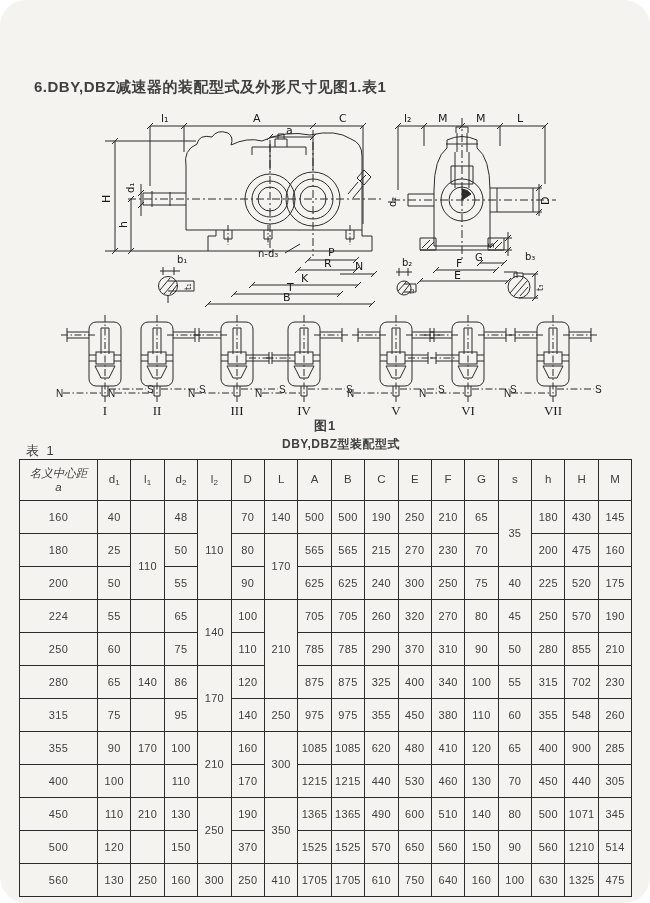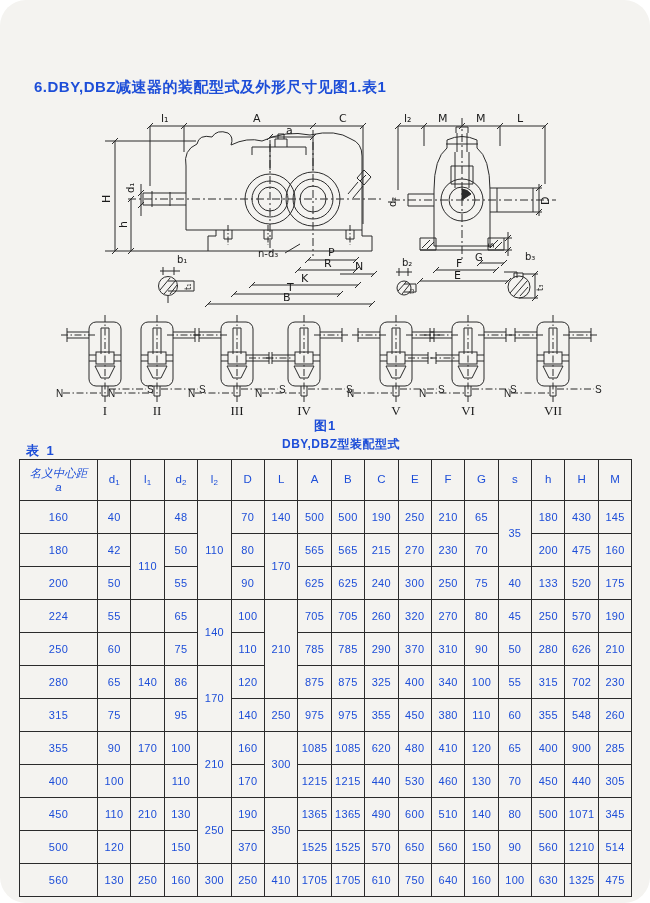--- a/index.html
+++ b/index.html
@@ -1,37 +1,37 @@
 <!DOCTYPE html>
 <html><head>
 <meta charset="utf-8">
 <style>
   html,body{margin:0;padding:0;}
   .page{
     position:relative;width:650px;height:903px;
     background:#f4f3f0;overflow:hidden;
-    font-family:"Liberation Sans",sans-serif;color:#1d4ed8;border-radius:26px;
+    font-family:"Liberation Sans",sans-serif;color:#404040;border-radius:26px;
   }
   .doc-title{
     position:absolute;left:34px;top:78px;
     font-size:15px;font-weight:700;letter-spacing:.5px;white-space:nowrap;
   }
   .drawing{position:absolute;left:0;top:104px;}
   .drawing text{font-family:"DejaVu Sans",sans-serif;fill:#1b1b1b;}
   .figrow{position:absolute;left:0;top:312px;width:650px;height:108px;}
   .figitem{position:absolute;top:0;}
   .fig-caption{
     position:absolute;left:0;top:417px;width:650px;text-align:center;
     font-size:13px;font-weight:700;letter-spacing:1px;
   }
   .fig-subtitle{
     position:absolute;left:16px;top:436px;width:650px;text-align:center;
     font-size:12px;font-weight:700;letter-spacing:.5px;
   }
-  .table-label{position:absolute;left:26px;top:442px;font-size:13px;font-weight:700;letter-spacing:2px;}
+  .table-label{position:absolute;left:26px;top:442px;font-size:13px;font-weight:400;letter-spacing:2px;}
   .dim-table{
     position:absolute;left:19px;top:459px;width:613px;
     border-collapse:collapse;table-layout:fixed;
     font-size:11px;line-height:1;
   }
   .dim-table th,.dim-table td{
     border:1px solid #2b2b2b;text-align:center;vertical-align:middle;
     padding:0;font-weight:400;
   }
   .dim-table thead th{height:40px;font-size:11.5px;}
@@ -575,21 +575,21 @@
           <td>250</td>
           <td>210</td>
           <td>65</td>
           <td rowspan="2">35</td>
           <td>180</td>
           <td>430</td>
           <td>145</td>
         </tr>
         <tr>
           <td>180</td>
-          <td>42</td>
+          <td>25</td>
           <td rowspan="2">110</td>
           <td>50</td>
           <td>80</td>
           <td rowspan="2">170</td>
           <td>565</td>
           <td>565</td>
           <td>215</td>
           <td>270</td>
           <td>230</td>
           <td>70</td>
@@ -602,21 +602,21 @@
           <td>50</td>
           <td>55</td>
           <td>90</td>
           <td>625</td>
           <td>625</td>
           <td>240</td>
           <td>300</td>
           <td>250</td>
           <td>75</td>
           <td>40</td>
-          <td>133</td>
+          <td>225</td>
           <td>520</td>
           <td>175</td>
         </tr>
         <tr>
           <td>224</td>
           <td>55</td>
           <td></td>
           <td>65</td>
           <td rowspan="2">140</td>
           <td>100</td>
@@ -639,21 +639,21 @@
           <td>75</td>
           <td>110</td>
           <td>785</td>
           <td>785</td>
           <td>290</td>
           <td>370</td>
           <td>310</td>
           <td>90</td>
           <td>50</td>
           <td>280</td>
-          <td>626</td>
+          <td>855</td>
           <td>210</td>
         </tr>
         <tr>
           <td>280</td>
           <td>65</td>
           <td>140</td>
           <td>86</td>
           <td rowspan="2">170</td>
           <td>120</td>
           <td>875</td>

